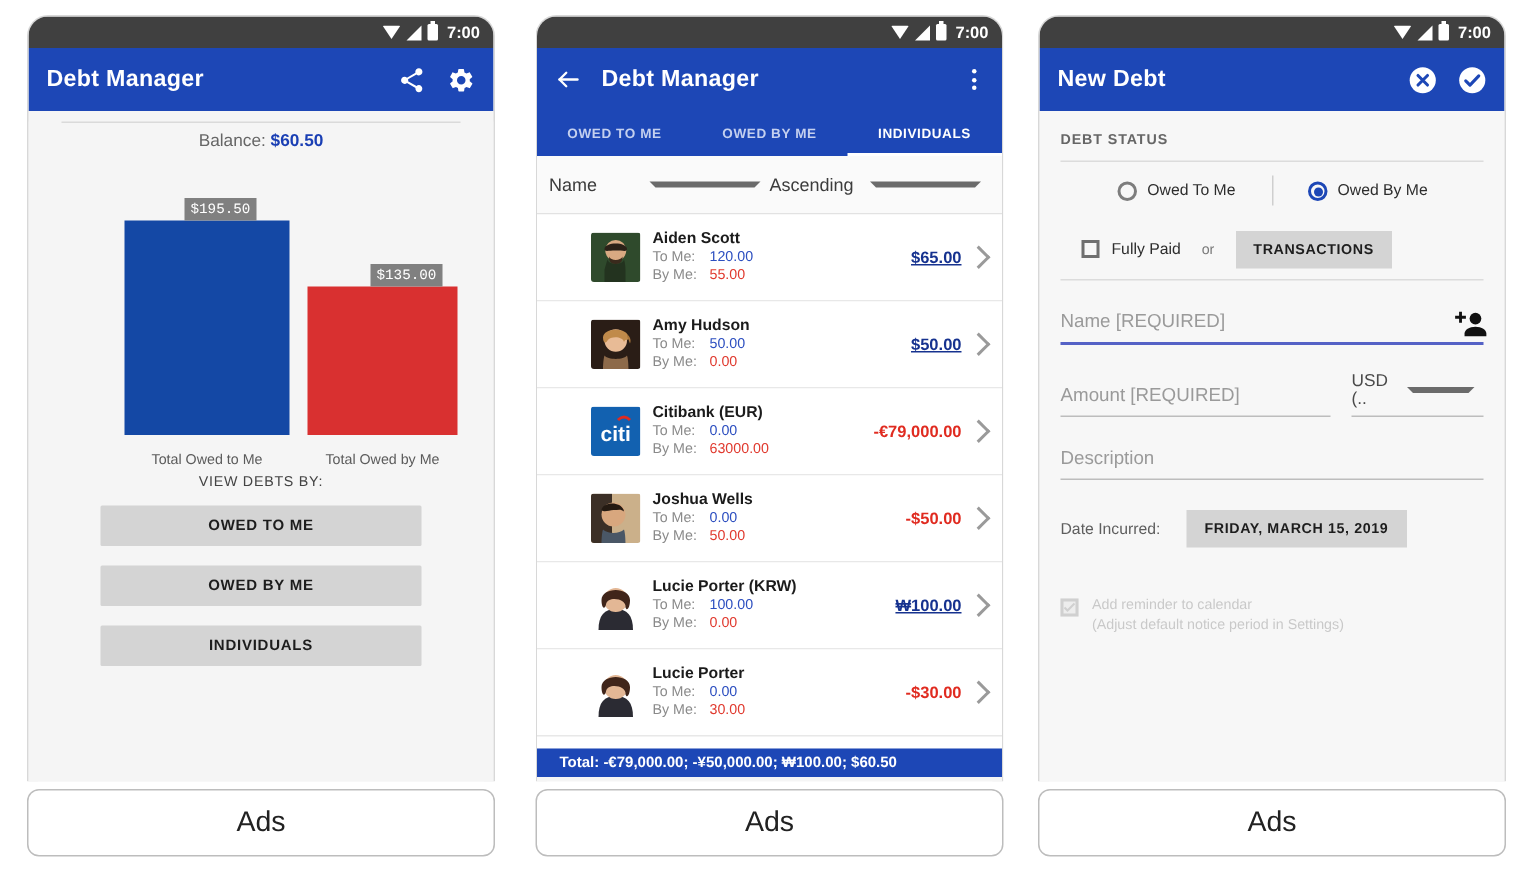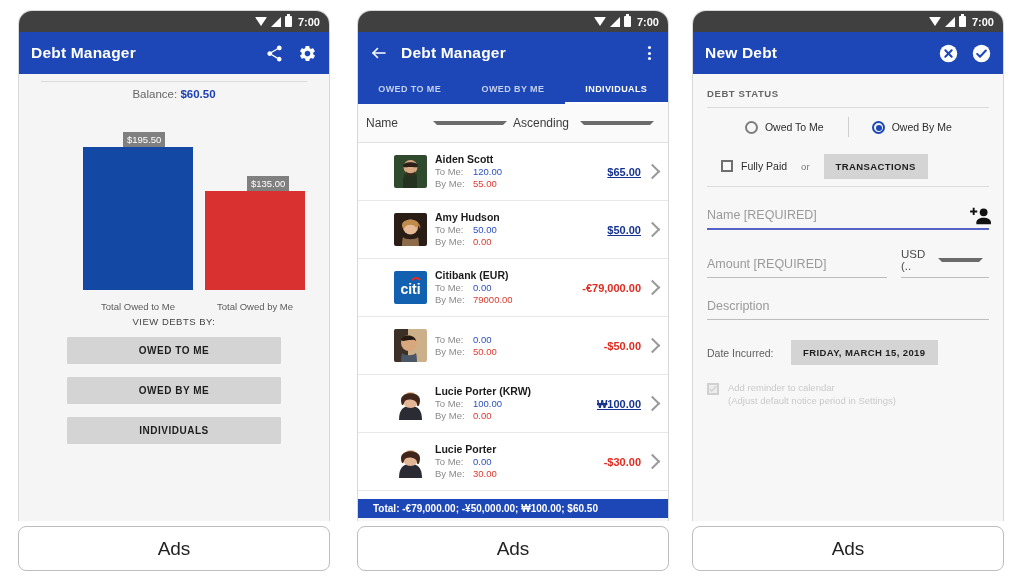--- a/index.html
+++ b/index.html
@@ -109,21 +109,21 @@
     text-align: center; font-size: 11.5px; color: #666; padding-top: 6px;
   }
   .balance b { color: #1a3fb4; }
 
   .chart {
     position: relative;
     height: 190px;
     margin: 22px 18px 0 18px;
   }
   .bars { position: absolute; bottom: 22px; left: 0; right: 0; height: 160px; }
-  .bar-wrap { position: absolute; bottom: 0; }
+  .bar-wrap { position: absolute; bottom: 0; font-family: Liberation Mono, monospace; }
   .bar {
     position: absolute; bottom: 0; left: 0;
   }
   .bar-lbl {
     position: absolute;
     background: #808080; color: #fff;
     font-size: 9.5px; padding: 2px 4px 2px 4px;
     white-space: nowrap;
   }
   .axis-lbl {
@@ -251,21 +251,21 @@
   .addperson {
     position: absolute; right: 0; bottom: 6px;
     width: 22px; height: 18px;
   }
   .amount-row { display: flex; align-items: flex-end; gap: 14px; padding-top: 18px; }
   .amount-row .fl { flex: 1; }
   .cur-sel { width: 88px; display: flex; align-items: center; }
   .cur-sel span { flex: 1; font-size: 11.5px; color: #4a4a4a; }
   .date-row { display: flex; align-items: center; margin-top: 20px; }
   .date-lbl { font-size: 10.5px; color: #5e5e5e; width: 84px; }
-  .disabled-row { display: flex; align-items: flex-start; margin-top: 16px; opacity: .42; }
+  .disabled-row { display: flex; align-items: flex-start; margin-top: 32px; opacity: .42; }
   .cbox-d {
     width: 12px; height: 12px; border: 2px solid #9c9c9c; flex: 0 0 12px;
     margin-right: 9px; margin-top: 2px; position: relative; background: #e0e0e0;
   }
   .dis-txt { font-size: 9.5px; color: #8a8a8a; line-height: 13px; }
 </style>
 </head>
 <body>
 
 <div class="stage">
@@ -423,37 +423,38 @@
           <div class="avatar">
             <svg viewBox="0 0 33 33" width="33" height="33">
                 <rect width="33" height="33" fill="#1261b0"></rect>
                 <text x="16.5" y="23" font-family="Liberation Sans, sans-serif" font-size="14" font-weight="bold" fill="#ffffff" text-anchor="middle">citi</text>
                 <path d="M18 9 q4-4 8 0" stroke="#e02b20" stroke-width="2" fill="none"></path>
               </svg>
           </div>
           <div class="row-mid">
             <div class="row-name">Citibank (EUR)</div>
             <div class="row-line"><span class="k">To Me:</span><span class="v-to">0.00</span></div>
-            <div class="row-line"><span class="k">By Me:</span><span class="v-by">79000.00</span></div>
+            <div class="row-line"><span class="k">By Me:</span><span class="v-by">63000.00</span></div>
           </div>
           <div class="row-amt amt-neg">-€79,000.00</div>
           <div class="chev"></div>
         </div>
 
         <div class="debt-row">
           <div class="avatar">
             <svg viewBox="0 0 33 33" width="33" height="33">
                 <rect width="33" height="33" fill="#cbb08a"></rect>
                 <path d="M0 0h14v33H0z" fill="#3b2f26"></path>
                 <circle cx="15" cy="14" r="8" fill="#d8a77e"></circle>
                 <path d="M7 11c1-6 14-6 15 1-2-2-4-1-7-1s-6 2-8 0z" fill="#241a12"></path>
                 <path d="M8 24c3 3 11 3 14 0 1 3 1 9 1 9H7s0-6 1-9z" fill="#4a5766"></path>
               </svg>
           </div>
           <div class="row-mid">
+            <div class="row-name">Joshua Wells</div>
             <div class="row-line"><span class="k">To Me:</span><span class="v-to">0.00</span></div>
             <div class="row-line"><span class="k">By Me:</span><span class="v-by">50.00</span></div>
           </div>
           <div class="row-amt amt-neg">-$50.00</div>
           <div class="chev"></div>
         </div>
 
         <div class="debt-row">
           <div class="avatar">
             <svg viewBox="0 0 33 33" width="33" height="33">

